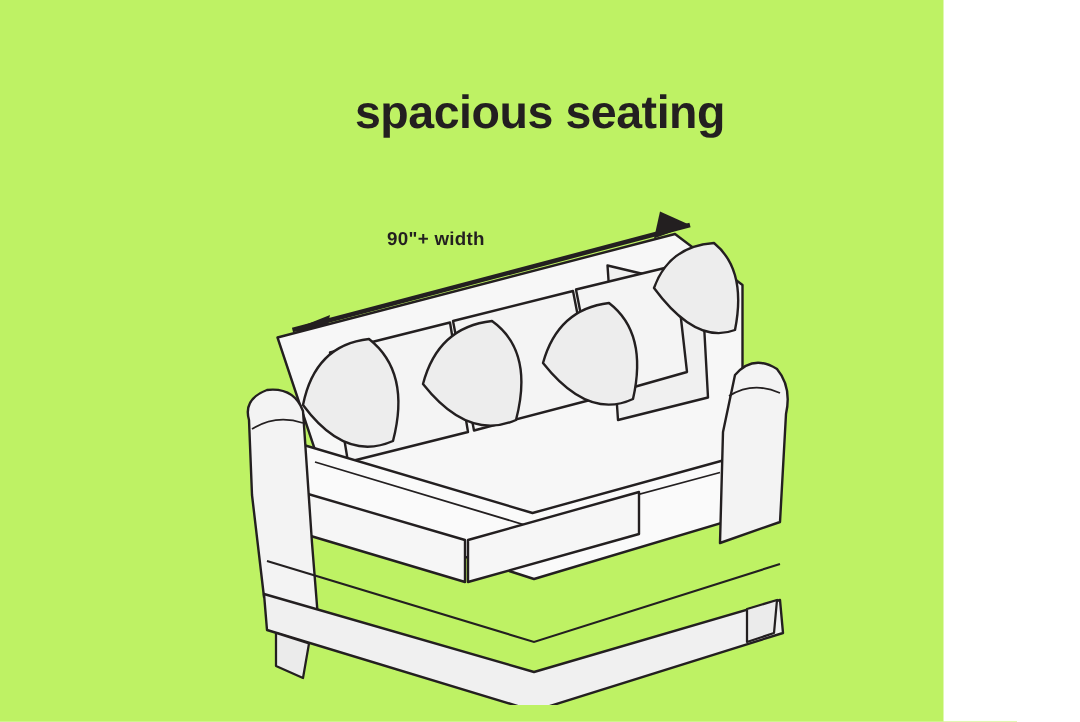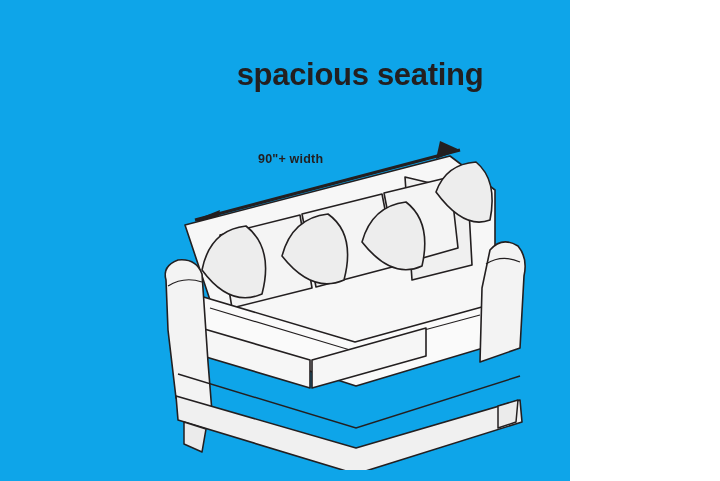--- a/index.html
+++ b/index.html
@@ -9,23 +9,23 @@
   body {
     width: 720px;
     height: 481px;
     background: #ffffff;
     font-family: "Liberation Sans", sans-serif;
     color: #231f20;
     overflow: hidden;
   }
   .page {
     position: relative;
-    width: 570px;
+    width: 629px;
     height: 481px;
-    background: #0ea5e9;
+    background: #bef264;
   }
   .headline {
     position: absolute;
     top: 36px;
     left: 0;
     width: 720px;
     text-align: center;
     font-size: 31px;
     font-weight: bold;
     letter-spacing: -0.3px;

